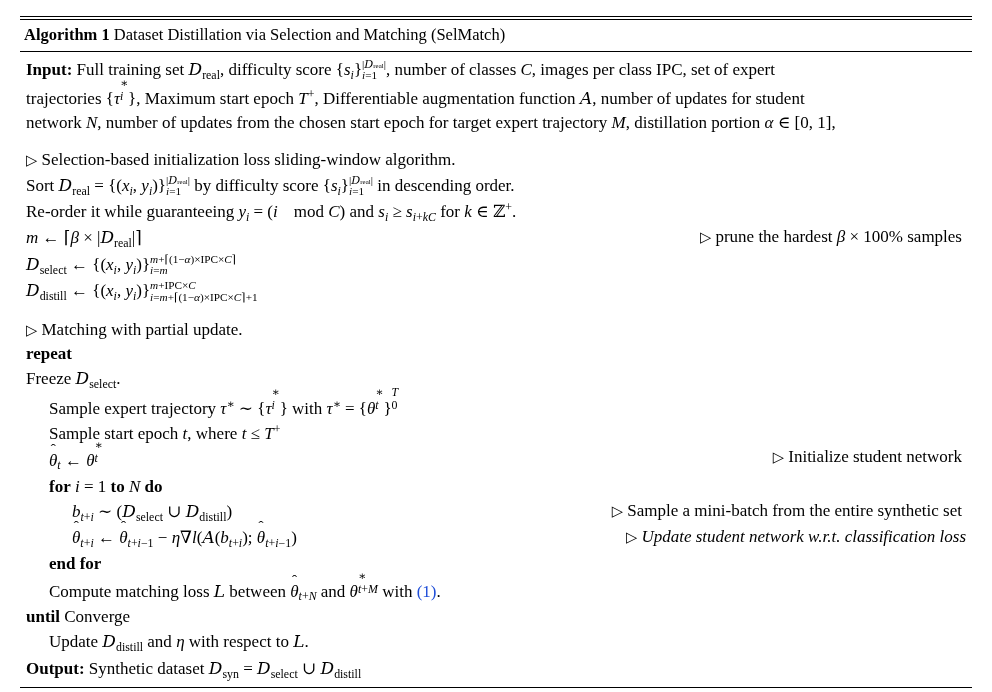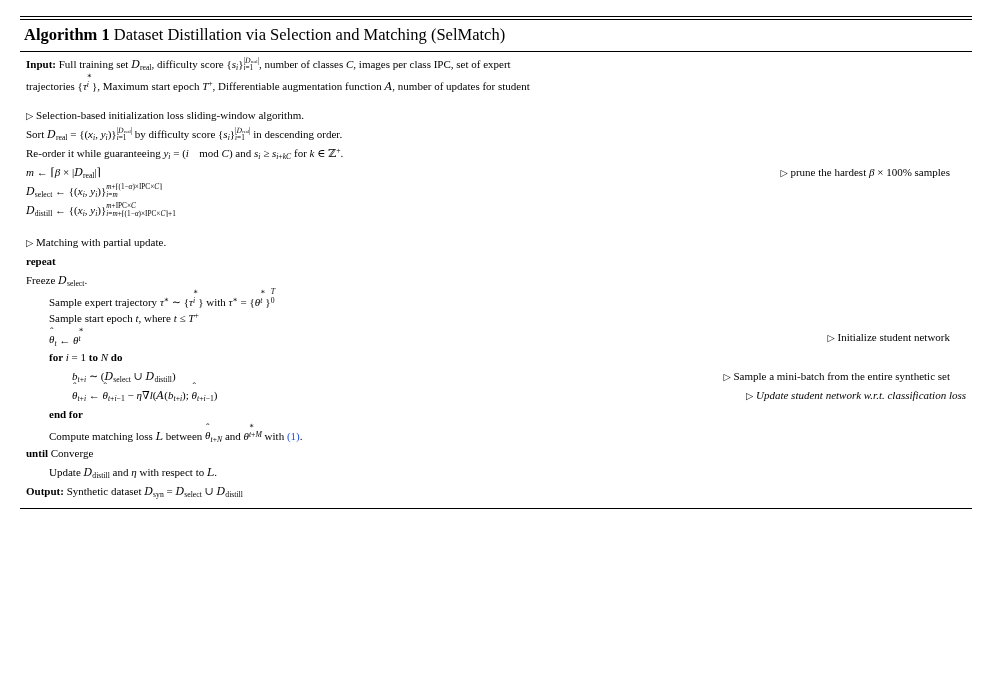--- a/index.html
+++ b/index.html
@@ -41,37 +41,37 @@
     font-size: 16.5px;
     line-height: 1.5;
     padding: 3px 2px 3px 4px;
     white-space: nowrap;
   }
   .caption b { font-weight: bold; }
 
   
   .body {
     padding: 5px 4px 5px 6px;
-    font-size: 11px;
+    font-size: 17px;
     line-height: 1.42;
   }
   .line {
     position: relative;
     white-space: nowrap;
     min-height: 19px;
   }
   .ind2 { padding-left: 23px; }
   .ind3 { padding-left: 46px; }
   .kw { font-weight: bold; }
   .gap { height: 13px; }
 
   
   .cmt {
     position: absolute;
-    right: 18px;
+    right: 6px;
     top: 0;
     white-space: nowrap;
   }
   .cmt-ind {  
     right: 2px;
     font-style: italic;
   }
 
   
   i, .it { font-style: italic; }
@@ -158,20 +158,23 @@
   <div class="body">
 
     <div class="line">
       <span class="kw">Input:</span>
       Full training set <span class="cal">D</span><span class="sub">real</span>, difficulty score
       {<i>s</i><span class="sub"><i>i</i></span>}<span class="lim"><span class="t">|<span class="cal">D</span><span class="tiny">real</span>|</span><span class="b"><i>i</i>=1</span></span>, number of classes <i>C</i>, images per class IPC, set of expert
     </div>
     <div class="line">
       trajectories {<i>τ</i><span class="ss"><span class="t">∗</span><span class="b"><i>i</i></span></span>}, Maximum start epoch <i>T</i><span class="sup">+</span>, Differentiable augmentation function <span class="cal">A</span>, number of updates for student
     </div>
+    <div class="line">
+      network <i>N</i>, number of updates from the chosen start epoch for target expert trajectory <i>M</i>, distillation portion <i>α</i> ∈ [0, 1],
+    </div>
 
     <div class="gap"></div>
 
     <div class="line">
       <span class="tri">▷</span>
       <span>Selection-based initialization loss sliding-window algorithm.</span>
     </div>
 
     <div class="line">
       Sort <span class="cal">D</span><span class="sub">real</span> = {(<i>x</i><span class="sub"><i>i</i></span>, <i>y</i><span class="sub"><i>i</i></span>)}<span class="lim"><span class="t">|<span class="cal">D</span><span class="tiny">real</span>|</span><span class="b"><i>i</i>=1</span></span> by difficulty score {<i>s</i><span class="sub"><i>i</i></span>}<span class="lim"><span class="t">|<span class="cal">D</span><span class="tiny">real</span>|</span><span class="b"><i>i</i>=1</span></span> in descending order.

